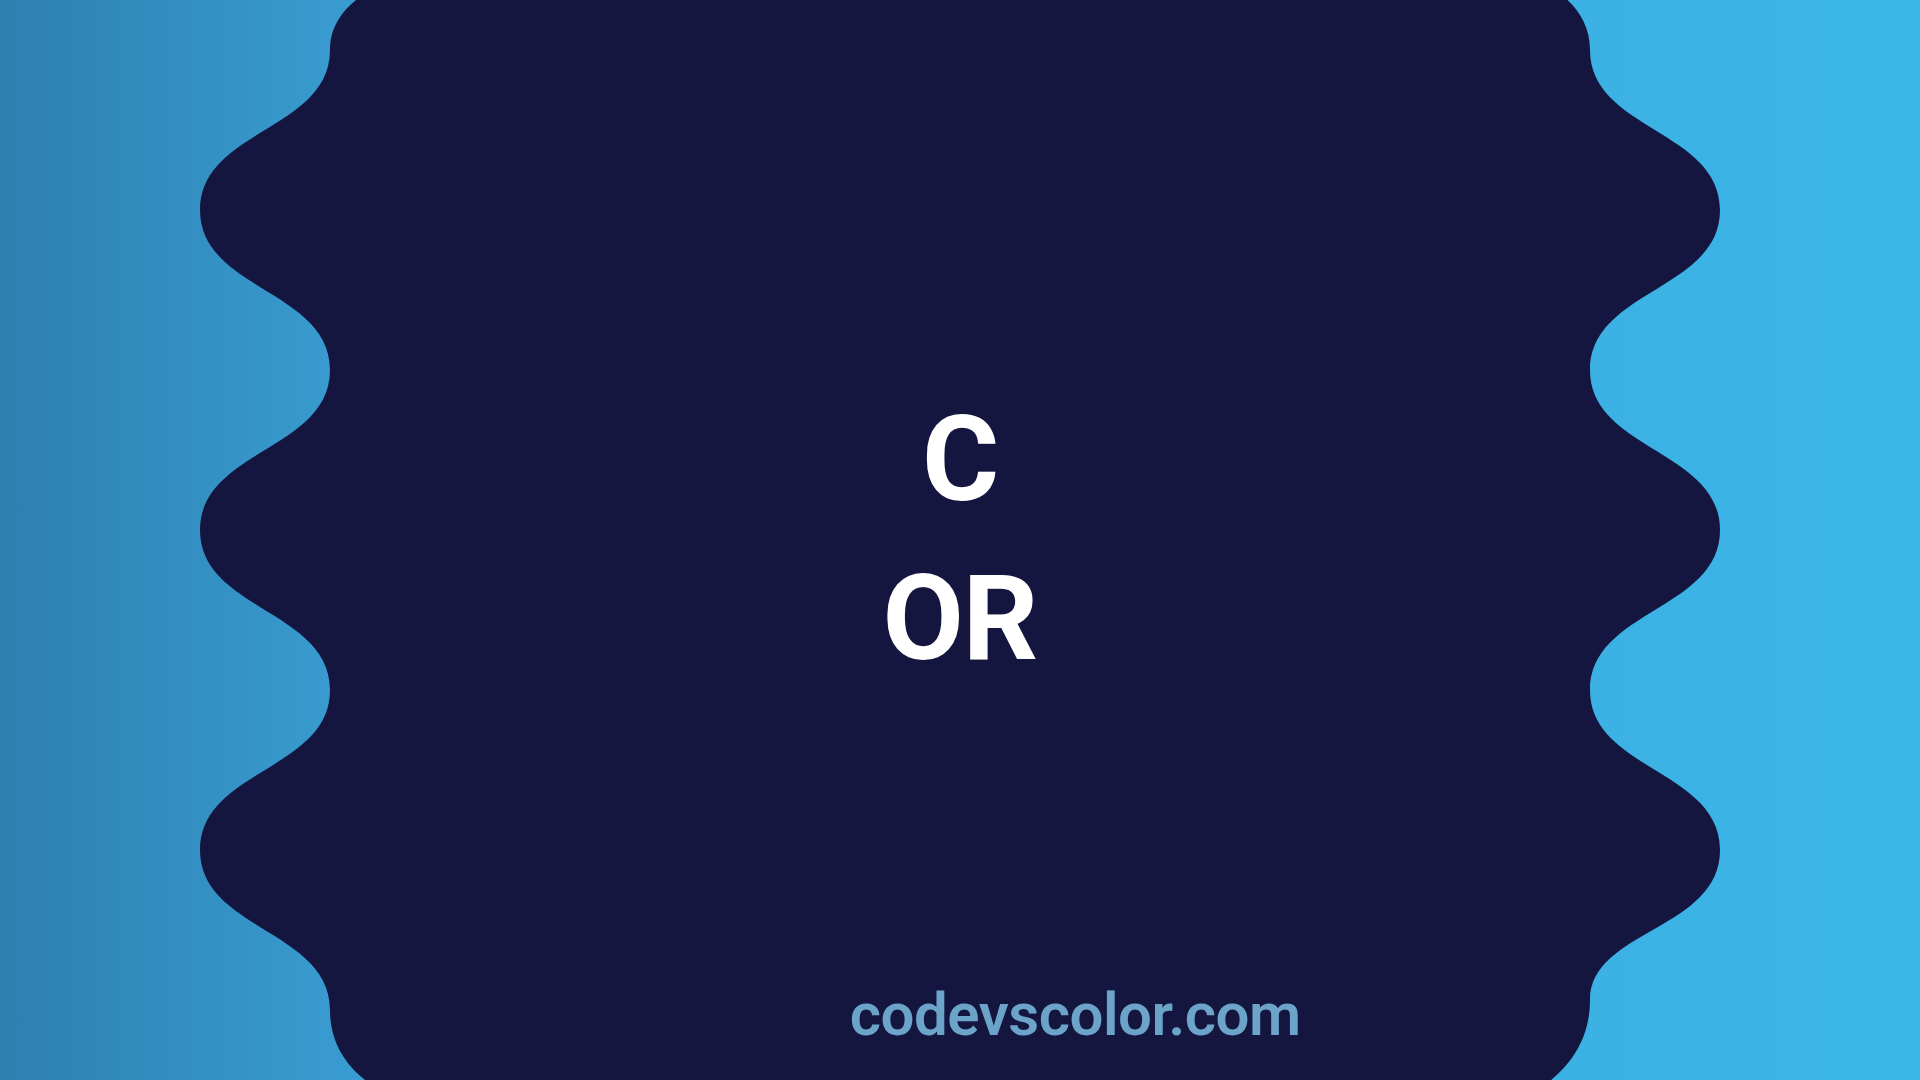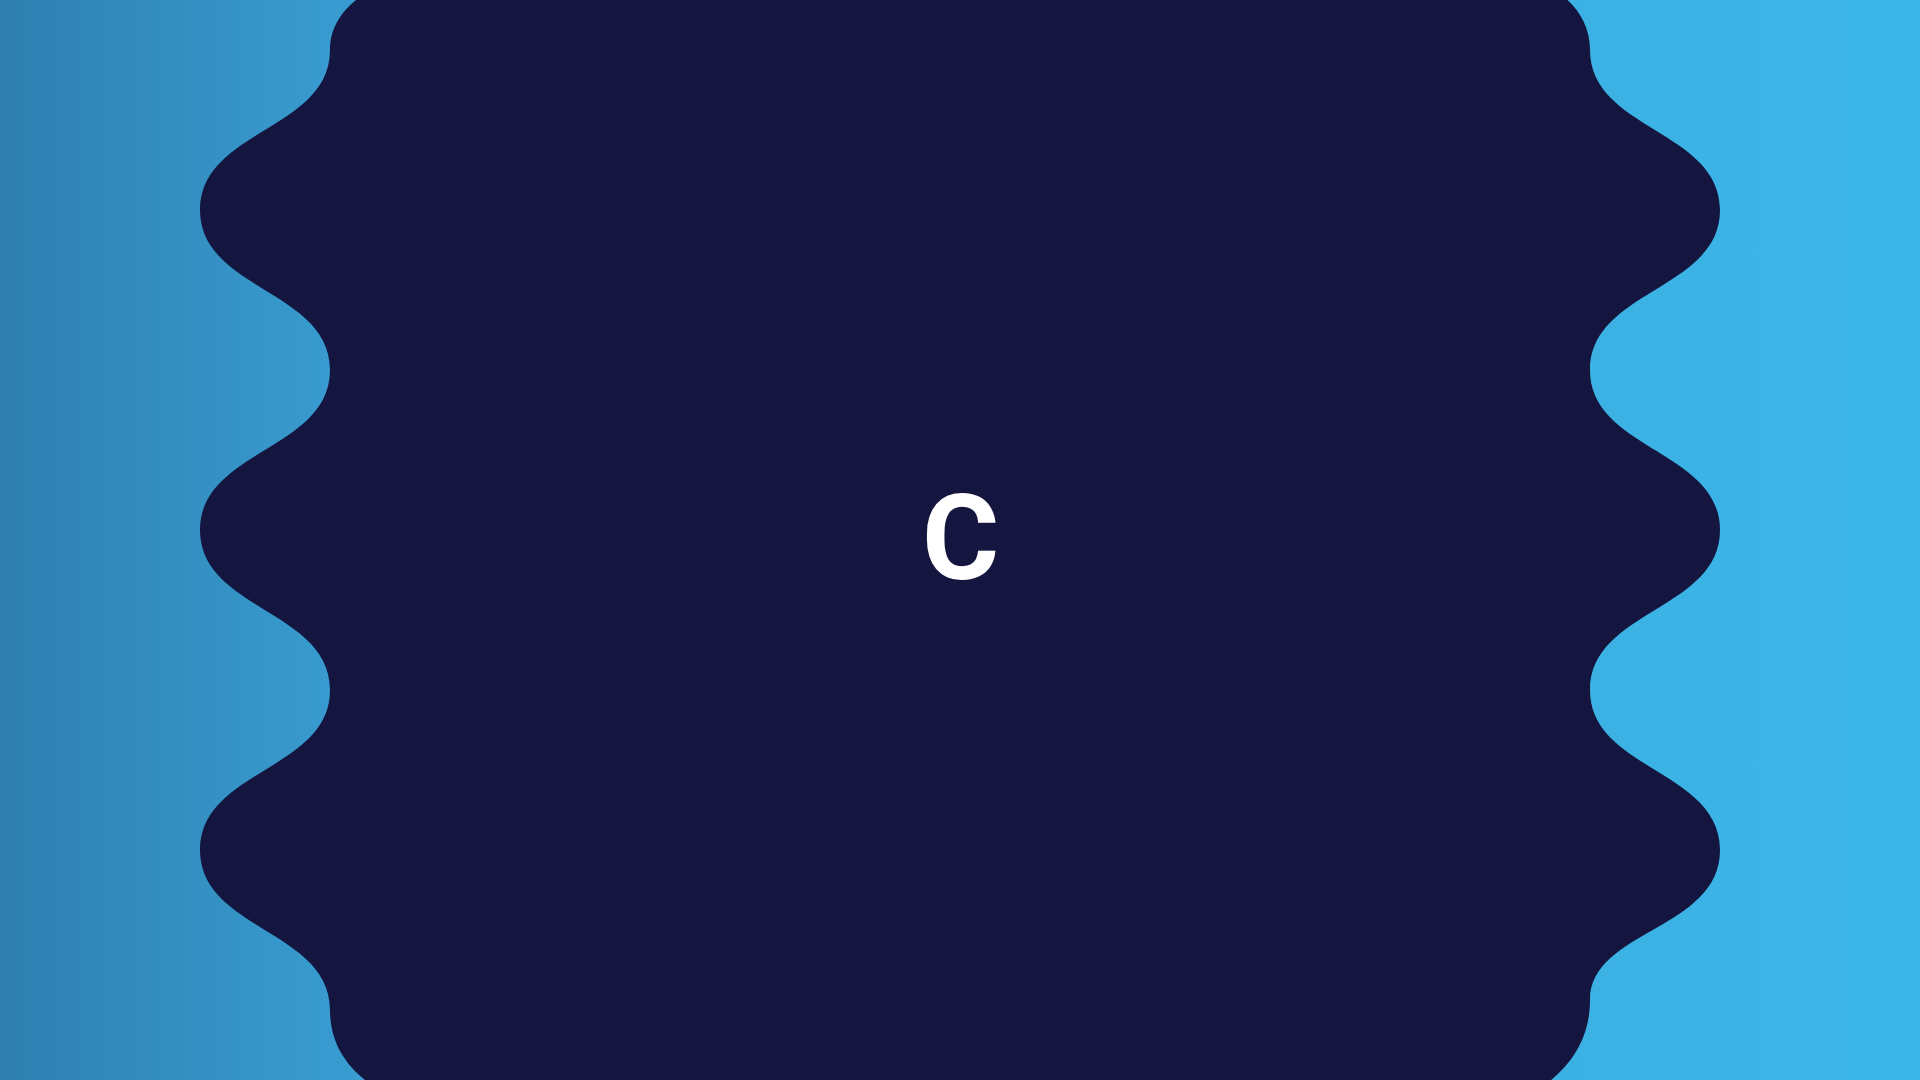--- a/index.html
+++ b/index.html
@@ -71,15 +71,17 @@
       C 200 450 330 450 330 370
       C 330 290 200 290 200 210
       C 200 130 330 130 330 50
       C 330 -30 480 -40 480 -40
       Z
     "></path>
   </svg>
 
   <div class="content">
     <div>C</div>
+    <div>OR</div>
   </div>
 
+  <div class="watermark">codevscolor.com</div>
 </div>
 
 </body></html>

